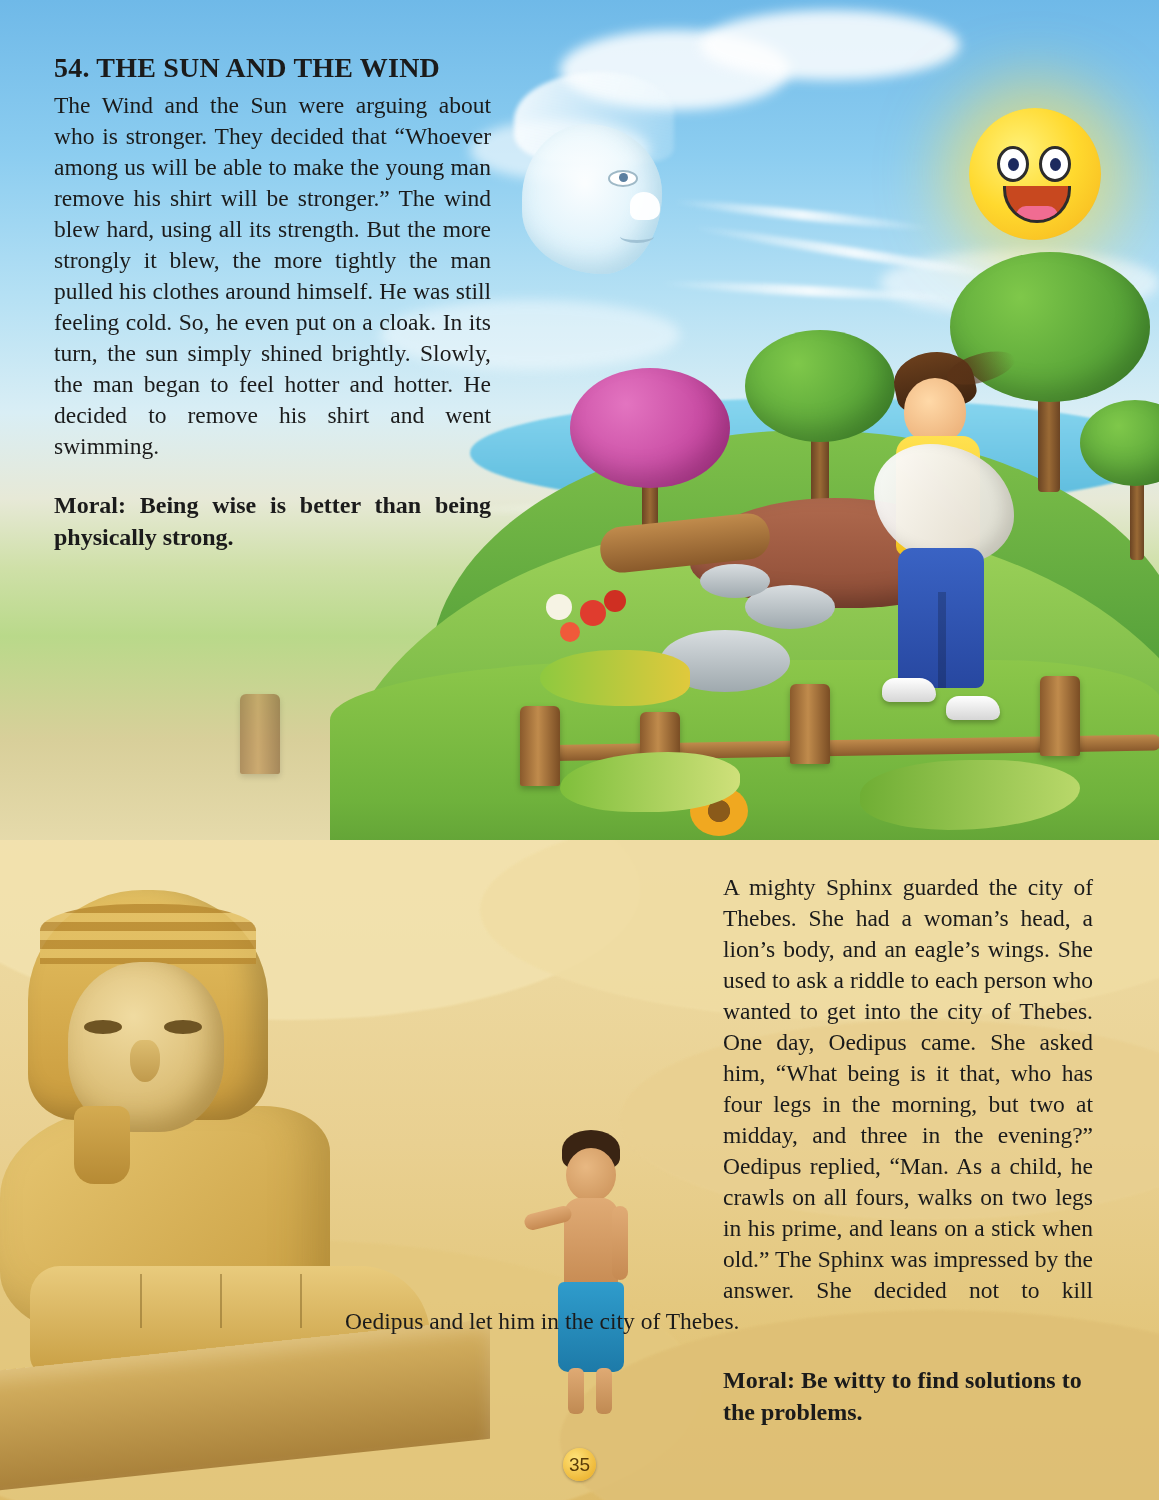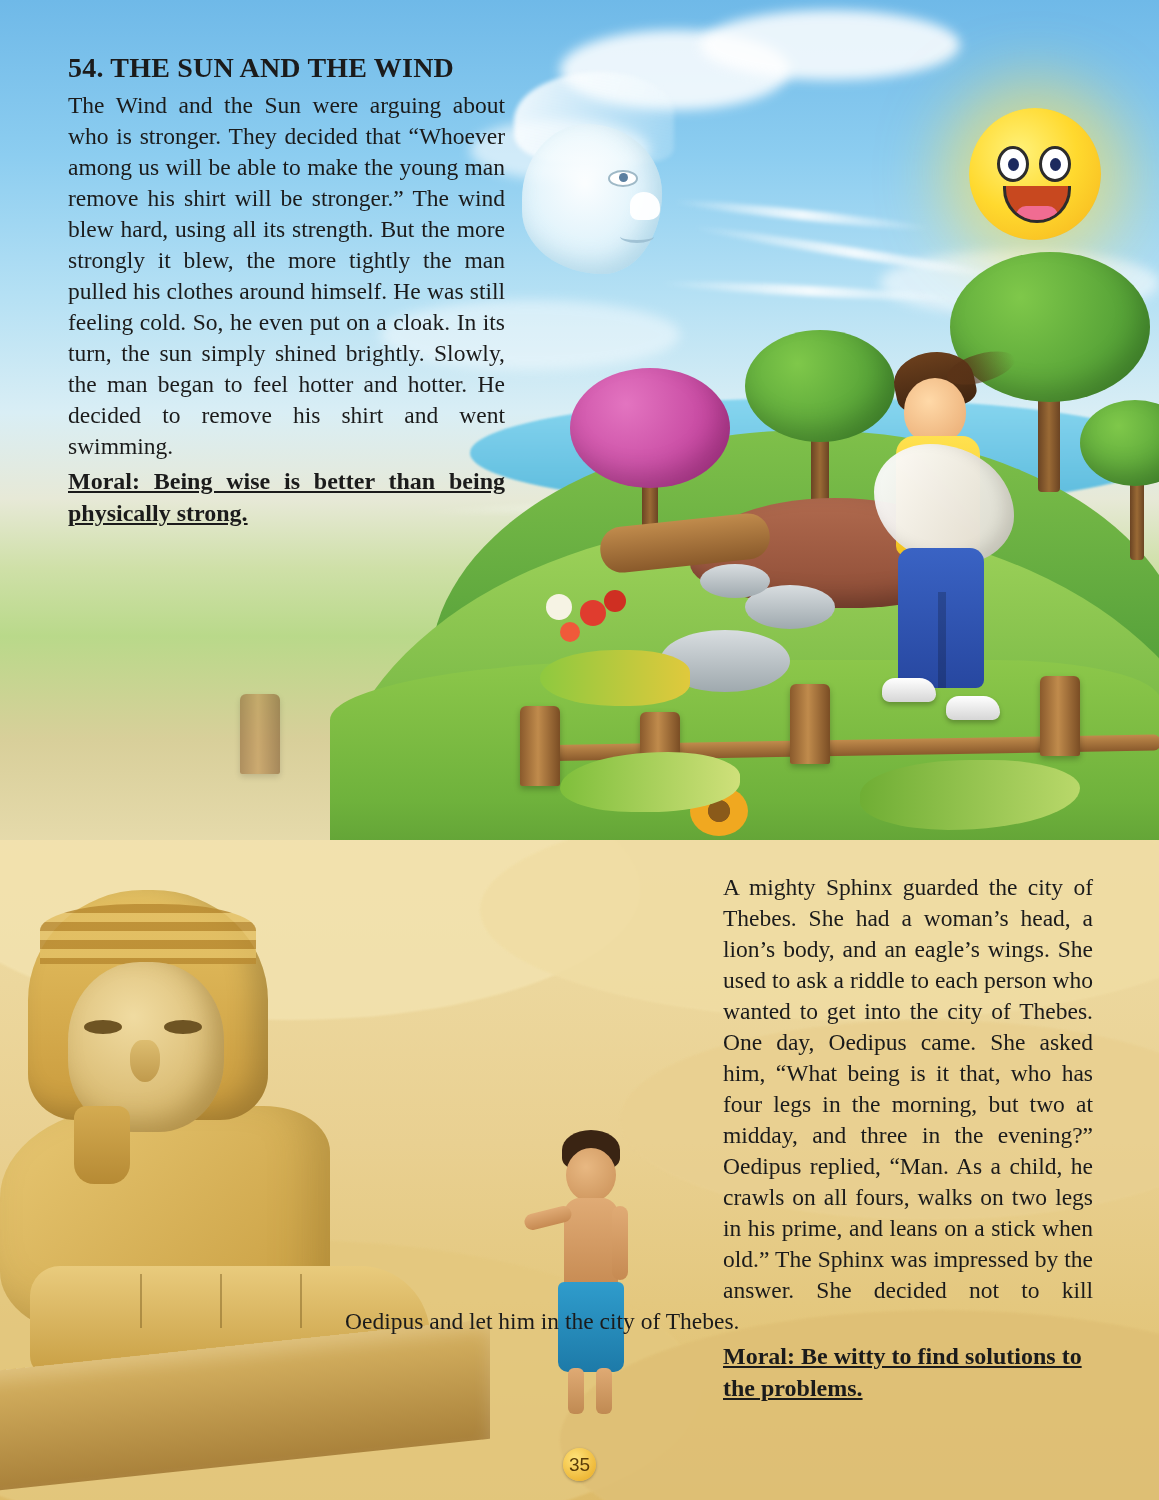--- a/index.html
+++ b/index.html
@@ -430,28 +430,27 @@
     line-height: 1.15;
   }
   .story p {
     margin: 0;
     font-size: 23.5px;
     line-height: 1.32;
     text-align: justify;
     text-justify: inter-word;
   }
   .story p.moral {
-    margin-top: 4px;
+    margin-top: 28px;
     font-weight: bold;
     font-size: 24px;
     text-align: justify;
-    text-decoration: underline;
-  }
-
-  #story-54 { left: 68px; top: 52px; width: 437px; }
+  }
+
+  #story-54 { left: 54px; top: 52px; width: 437px; }
   #story-55 { left: 345px; top: 872px; width: 748px; }
 
   #story-55 .body-wrap { position: relative; }
   .float-shape {
     float: left;
     width: 382px;
     height: 252px;
     shape-outside: margin-box;
   }
 

